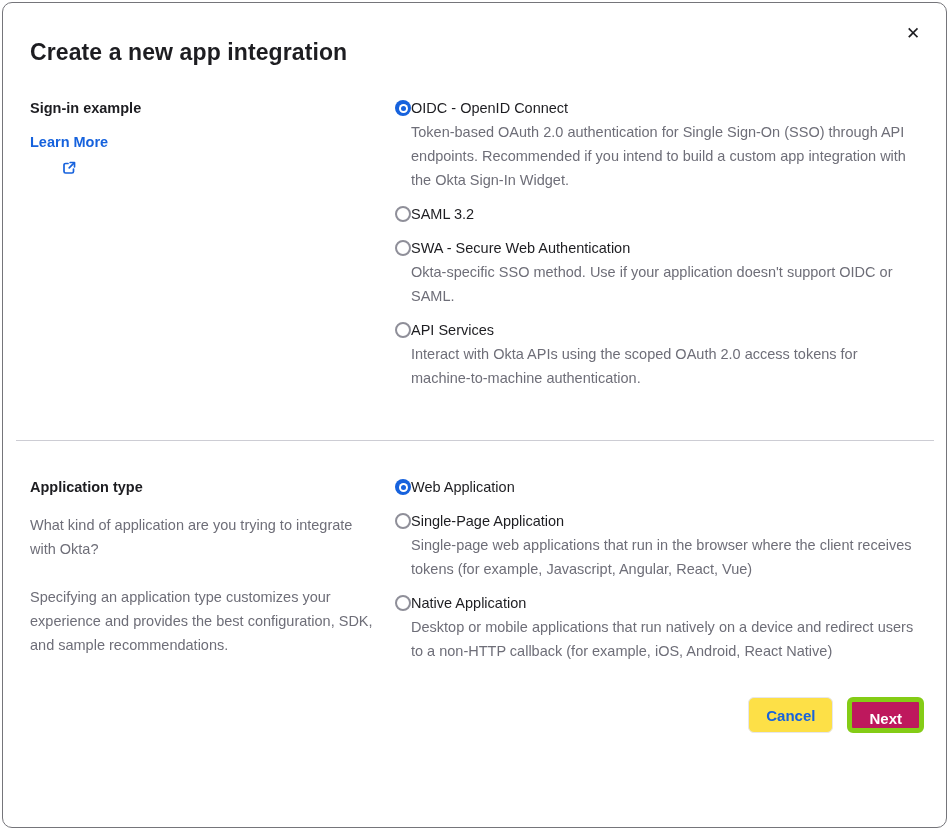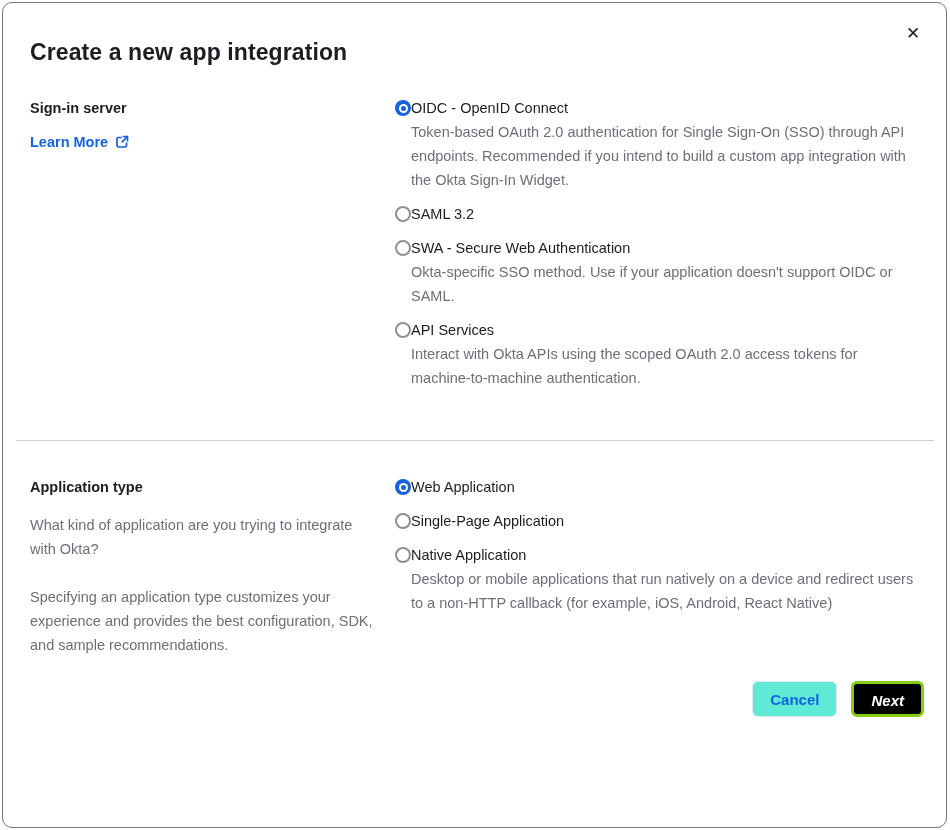--- a/index.html
+++ b/index.html
@@ -57,20 +57,21 @@
   .learn-more {
     display: inline-flex;
     align-items: center;
     gap: 7px;
     margin-top: 10px;
     font-size: 14.5px;
     font-weight: 700;
     color: #1662dd;
     text-decoration: none;
     line-height: 24px;
+    flex-direction: column;
   }
   .options { display: flex; flex-direction: column; }
   .option {
     display: grid;
     grid-template-columns: 16px 1fr;
     margin-bottom: 10px;
     cursor: pointer;
   }
   .radio {
     width: 16px; height: 16px;
@@ -127,43 +128,42 @@
   .btn {
     font-family: "Liberation Sans", sans-serif;
     font-size: 15px;
     font-weight: 700;
     border-radius: 6px;
     padding: 8px 17px;
     height: 36px;
     cursor: pointer;
   }
   .btn-cancel {
-    background: #5eead4;
+    background: #fde047;
     color: #1662dd;
     border: 1px solid #e6e6ec;
   }
   .btn-next {
-    background: #000000;
+    background: #be185d;
     color: #ffffff;
-    border: 3px solid #84cc16;
-    font-style: italic;
+    border: 5px solid #84cc16;
   }
 </style>
 </head>
 <body>
 
 <div class="modal">
 
   <button class="close-btn">✕</button>
 
   <h1 class="dialog-title">Create a new app integration</h1>
 
   <div class="section">
     <div class="left-col">
-      <div class="section-label">Sign-in server</div>
+      <div class="section-label">Sign-in example</div>
       <a class="learn-more" href="#">
         <span>Learn More</span>
         <span style="display:inline-flex;">
           <svg width="14" height="14" viewBox="0 0 14 14" fill="none">
             <path d="M6 2.5H3.6C2.7 2.5 2 3.2 2 4.1v6.3c0 .9.7 1.6 1.6 1.6h6.3c.9 0 1.6-.7 1.6-1.6V8" stroke="#1662dd" stroke-width="1.7" stroke-linecap="round"></path>
             <path d="M8.2 1.5h4.3v4.3" stroke="#1662dd" stroke-width="1.7" stroke-linecap="round" stroke-linejoin="round"></path>
             <path d="M12.1 1.9L7.2 6.8" stroke="#1662dd" stroke-width="1.7" stroke-linecap="round"></path>
           </svg>
         </span>
       </a>
@@ -211,20 +211,21 @@
       <div class="option selected">
         <span class="radio"></span>
         <div>
           <div class="option-label">Web Application</div>
         </div>
       </div>
       <div class="option">
         <span class="radio"></span>
         <div>
           <div class="option-label">Single-Page Application</div>
+          <div class="option-desc">Single-page web applications that run in the browser where the client receives tokens (for example, Javascript, Angular, React, Vue)</div>
         </div>
       </div>
       <div class="option">
         <span class="radio"></span>
         <div>
           <div class="option-label">Native Application</div>
           <div class="option-desc">Desktop or mobile applications that run natively on a device and redirect users to a non-HTTP callback (for example, iOS, Android, React Native)</div>
         </div>
       </div>
     </div>

